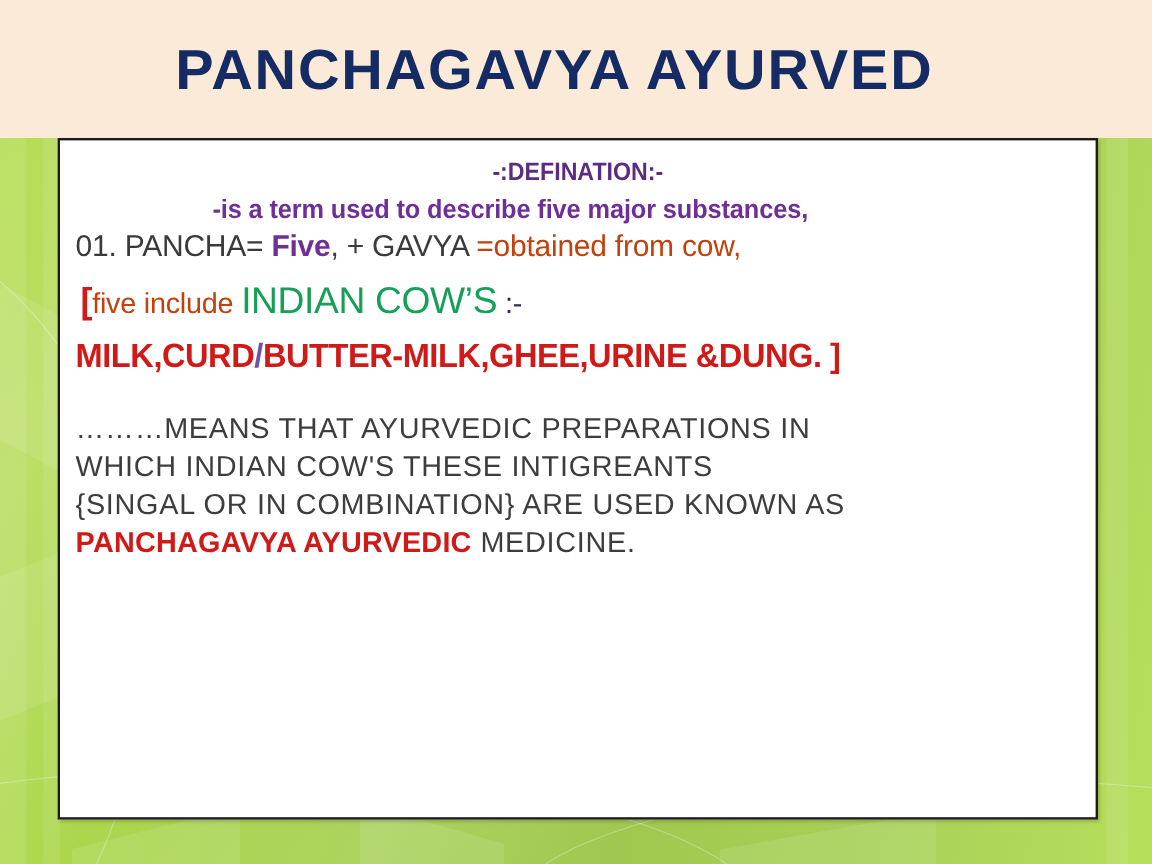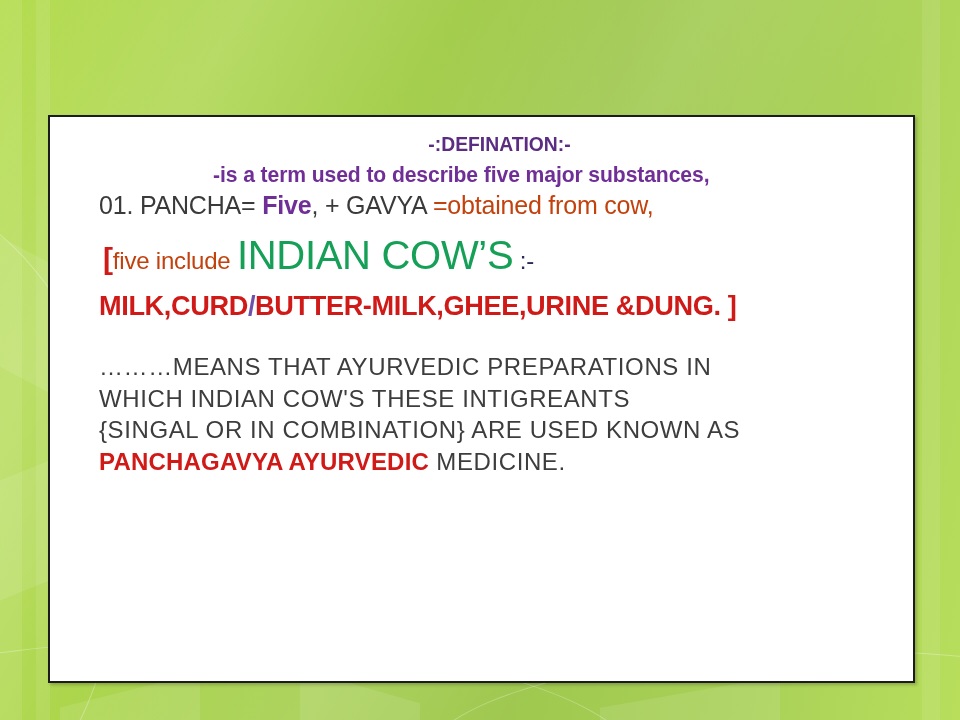--- a/index.html
+++ b/index.html
@@ -81,21 +81,20 @@
     position: absolute;
     left: 48px;
     top: 115px;
     width: 867px;
     height: 568px;
     background: #ffffff;
     border: 2px solid #1c1c1c;
     box-sizing: border-box;
     box-shadow: 2px 2px 3px rgba(0,0,0,0.22);
     overflow: hidden;
-    padding-left: 36px;
   }
   .card-inner {
     position: relative;
     width: 100%;
     height: 100%;
     padding: 0;
   }
 
   .defination {
     text-align: center;
@@ -141,21 +140,21 @@
   .bold      { font-weight: bold; }
 
   .l-include {
     margin-left: 17px;
     margin-top: 13px;
     font-size: 24px;
     white-space: nowrap;
     letter-spacing: -0.2px;
   }
   .l-include .big-green {
-    font-size: 40px;
+    font-size: 31px;
     color: #16a057;
     letter-spacing: -0.3px;
   }
   .l-include .brk {
     color: #d01a18;
     font-size: 30px;
     font-weight: bold;
   }
   .l-include .tail {
     color: #2b2b55;
@@ -222,20 +221,23 @@
   <div class="bg-stripe" style="left:922px; width:18px;"></div>
   <div class="bg-poly" style="left:-10px; top:250px; width:70px; height:130px; transform:skewY(28deg);"></div>
   <div class="bg-poly" style="left:0px;   top:470px; width:52px; height:120px; transform:skewY(-22deg);"></div>
   <div class="bg-poly" style="left:60px;  top:690px; width:140px; height:60px; transform:skewY(-14deg);"></div>
   <div class="bg-poly" style="left:300px; top:686px; width:120px; height:70px; transform:skewY(16deg);"></div>
   <div class="bg-poly" style="left:600px; top:692px; width:180px; height:60px; transform:skewY(-10deg);"></div>
   <div class="bg-curve" style="left:-260px; top:640px; width:900px; height:260px;"></div>
   <div class="bg-curve" style="left:420px;  top:650px; width:820px; height:230px;"></div>
   <div class="bg-curve" style="left:-400px; top:180px; width:520px; height:700px;"></div>
 
+  <div class="banner">
+    <div class="banner-title">PANCHAGAVYA AYURVED</div>
+  </div>
 
   <div class="card">
     <div class="card-inner">
 
       <div class="defination">-:DEFINATION:-</div>
 
 
       <div class="l-isaterm">-is a term used to describe five major substances,</div>
 
       <div class="l-pancha">

